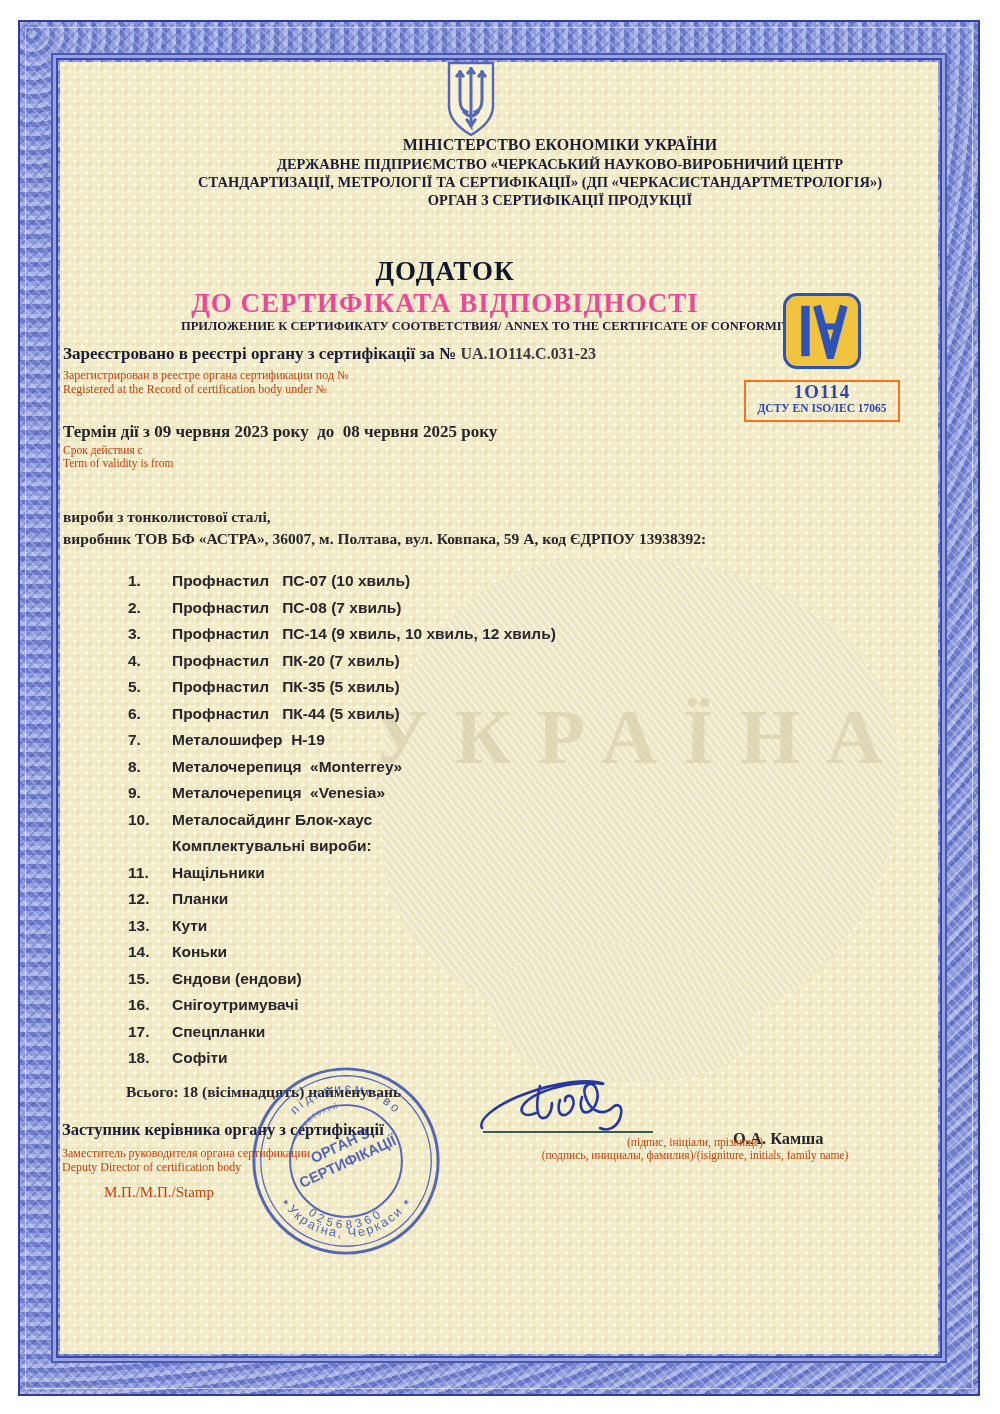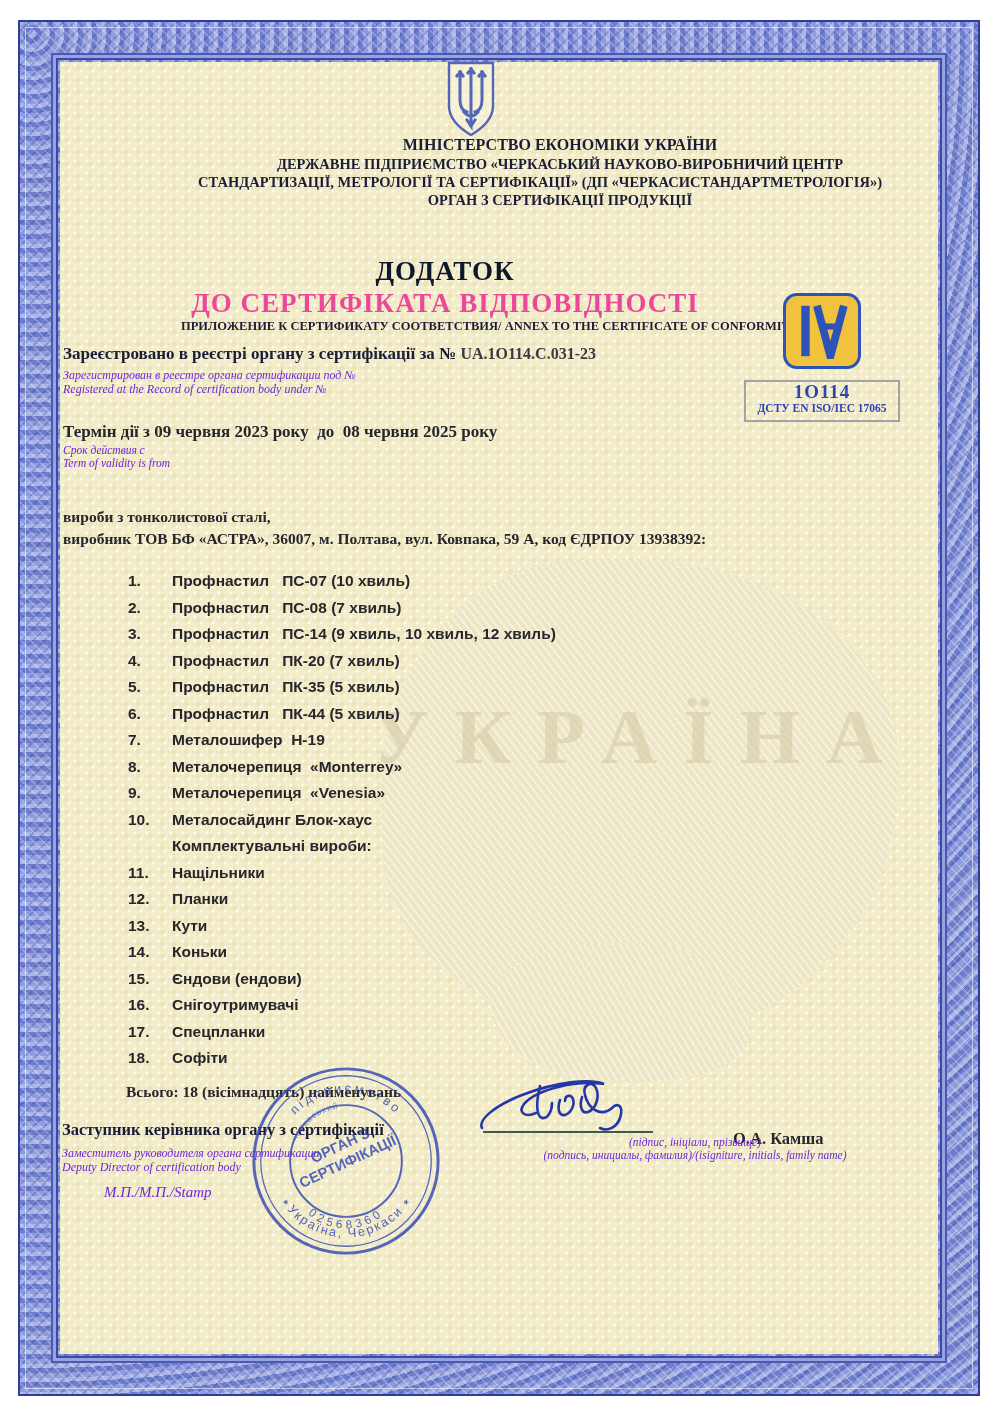--- a/index.html
+++ b/index.html
@@ -36,33 +36,33 @@
     border-radius:44% 60% 52% 58% / 55% 48% 60% 45%;
     transform:rotate(-3deg);opacity:.93;}
   .wmap2{position:absolute;left:430px;top:880px;width:260px;height:140px;
     background:repeating-linear-gradient(55deg, rgba(255,255,255,.5) 0 2px, transparent 2px 6px),#ede6c4;
     border-radius:60% 40% 55% 45% / 50% 60% 40% 55%;transform:rotate(4deg);opacity:.9;}
   .wtext{position:absolute;left:300px;top:630px;width:560px;text-align:center;
     font-family:"Liberation Serif", serif;font-weight:bold;font-size:78px;
     letter-spacing:26px;color:rgba(213,204,168,.62);}
   
   .serifB{font-family:"Liberation Serif", serif;font-weight:bold;color:#1b1c35;}
-  .serifR{font-family:"Liberation Serif", serif;color:#6d28d9;font-style:italic;}
+  .serifR{font-family:"Liberation Serif", serif;color:#c2410c;}
   .sansB{font-family:Liberation Serif, serif;font-weight:bold;color:#26262b;}
   .hdr{width:100%;text-align:center;line-height:18px;}
   .titleline{text-align:center;}
   .products .prow{display:flex;height:26.5px;align-items:flex-start;}
   .products .pnum{width:44px;flex:none;font-family:"Liberation Sans",sans-serif;font-weight:bold;
     font-size:15.5px;color:#26262b;}
   .products .pname{white-space:pre;font-family:"Liberation Sans",sans-serif;font-weight:bold;
     font-size:15.5px;color:#26262b;}
   
   .markbox{position:absolute;left:783px;top:293px;width:72px;height:70px;background:#f0c23e;
     border:3px solid #2d52b8;border-radius:14px;display:flex;align-items:center;justify-content:center;}
-  .stdbox{position:absolute;left:744px;top:380px;width:152px;height:38px;border:2px solid #a3a3a3;
+  .stdbox{position:absolute;left:744px;top:380px;width:152px;height:38px;border:2px solid #f97316;
     text-align:center;color:#2e44b4;}
   .stdbox .n1{font-size:19px;font-weight:bold;font-family:"Liberation Serif",serif;line-height:20px;letter-spacing:1px;}
   .stdbox .n2{font-size:11.5px;font-weight:bold;font-family:"Liberation Serif",serif;line-height:13px;}
   .sig-underline{position:absolute;left:483px;top:1131px;width:170px;height:2px;background:#3d5a52;}
   .stamp{position:absolute;left:248px;top:1063px;width:196px;height:196px;opacity:.8;pointer-events:none;}
 </style>
 </head>
 <body>
 
 <div class="page">

